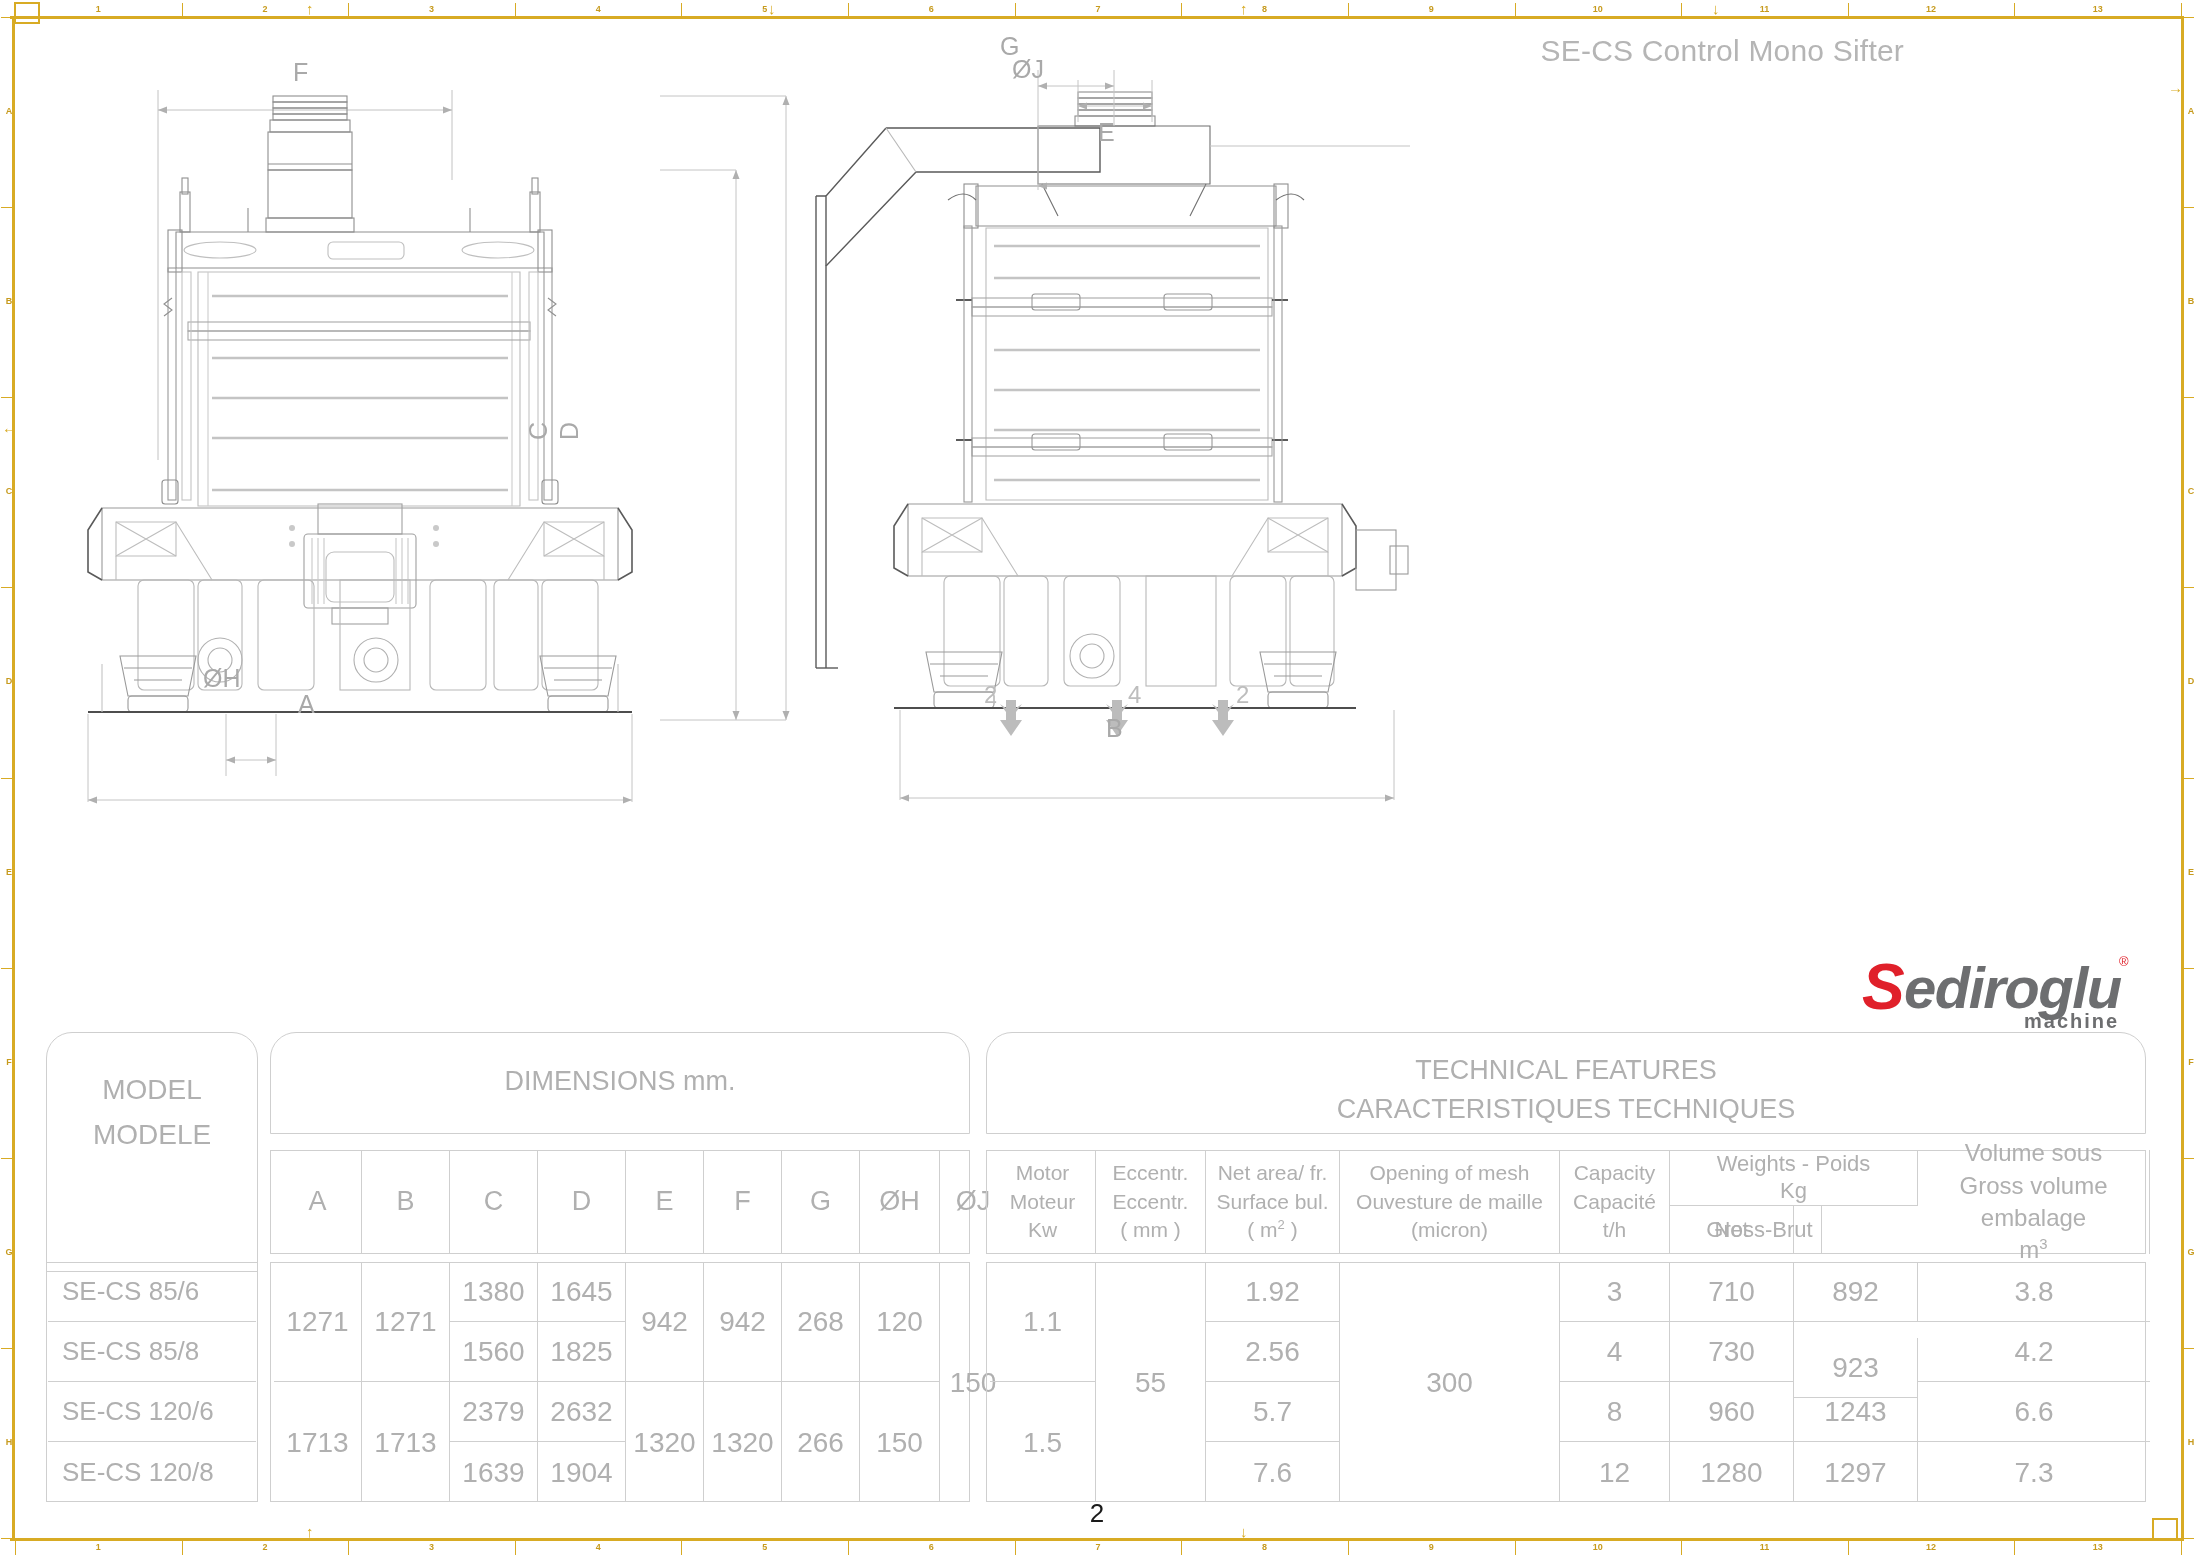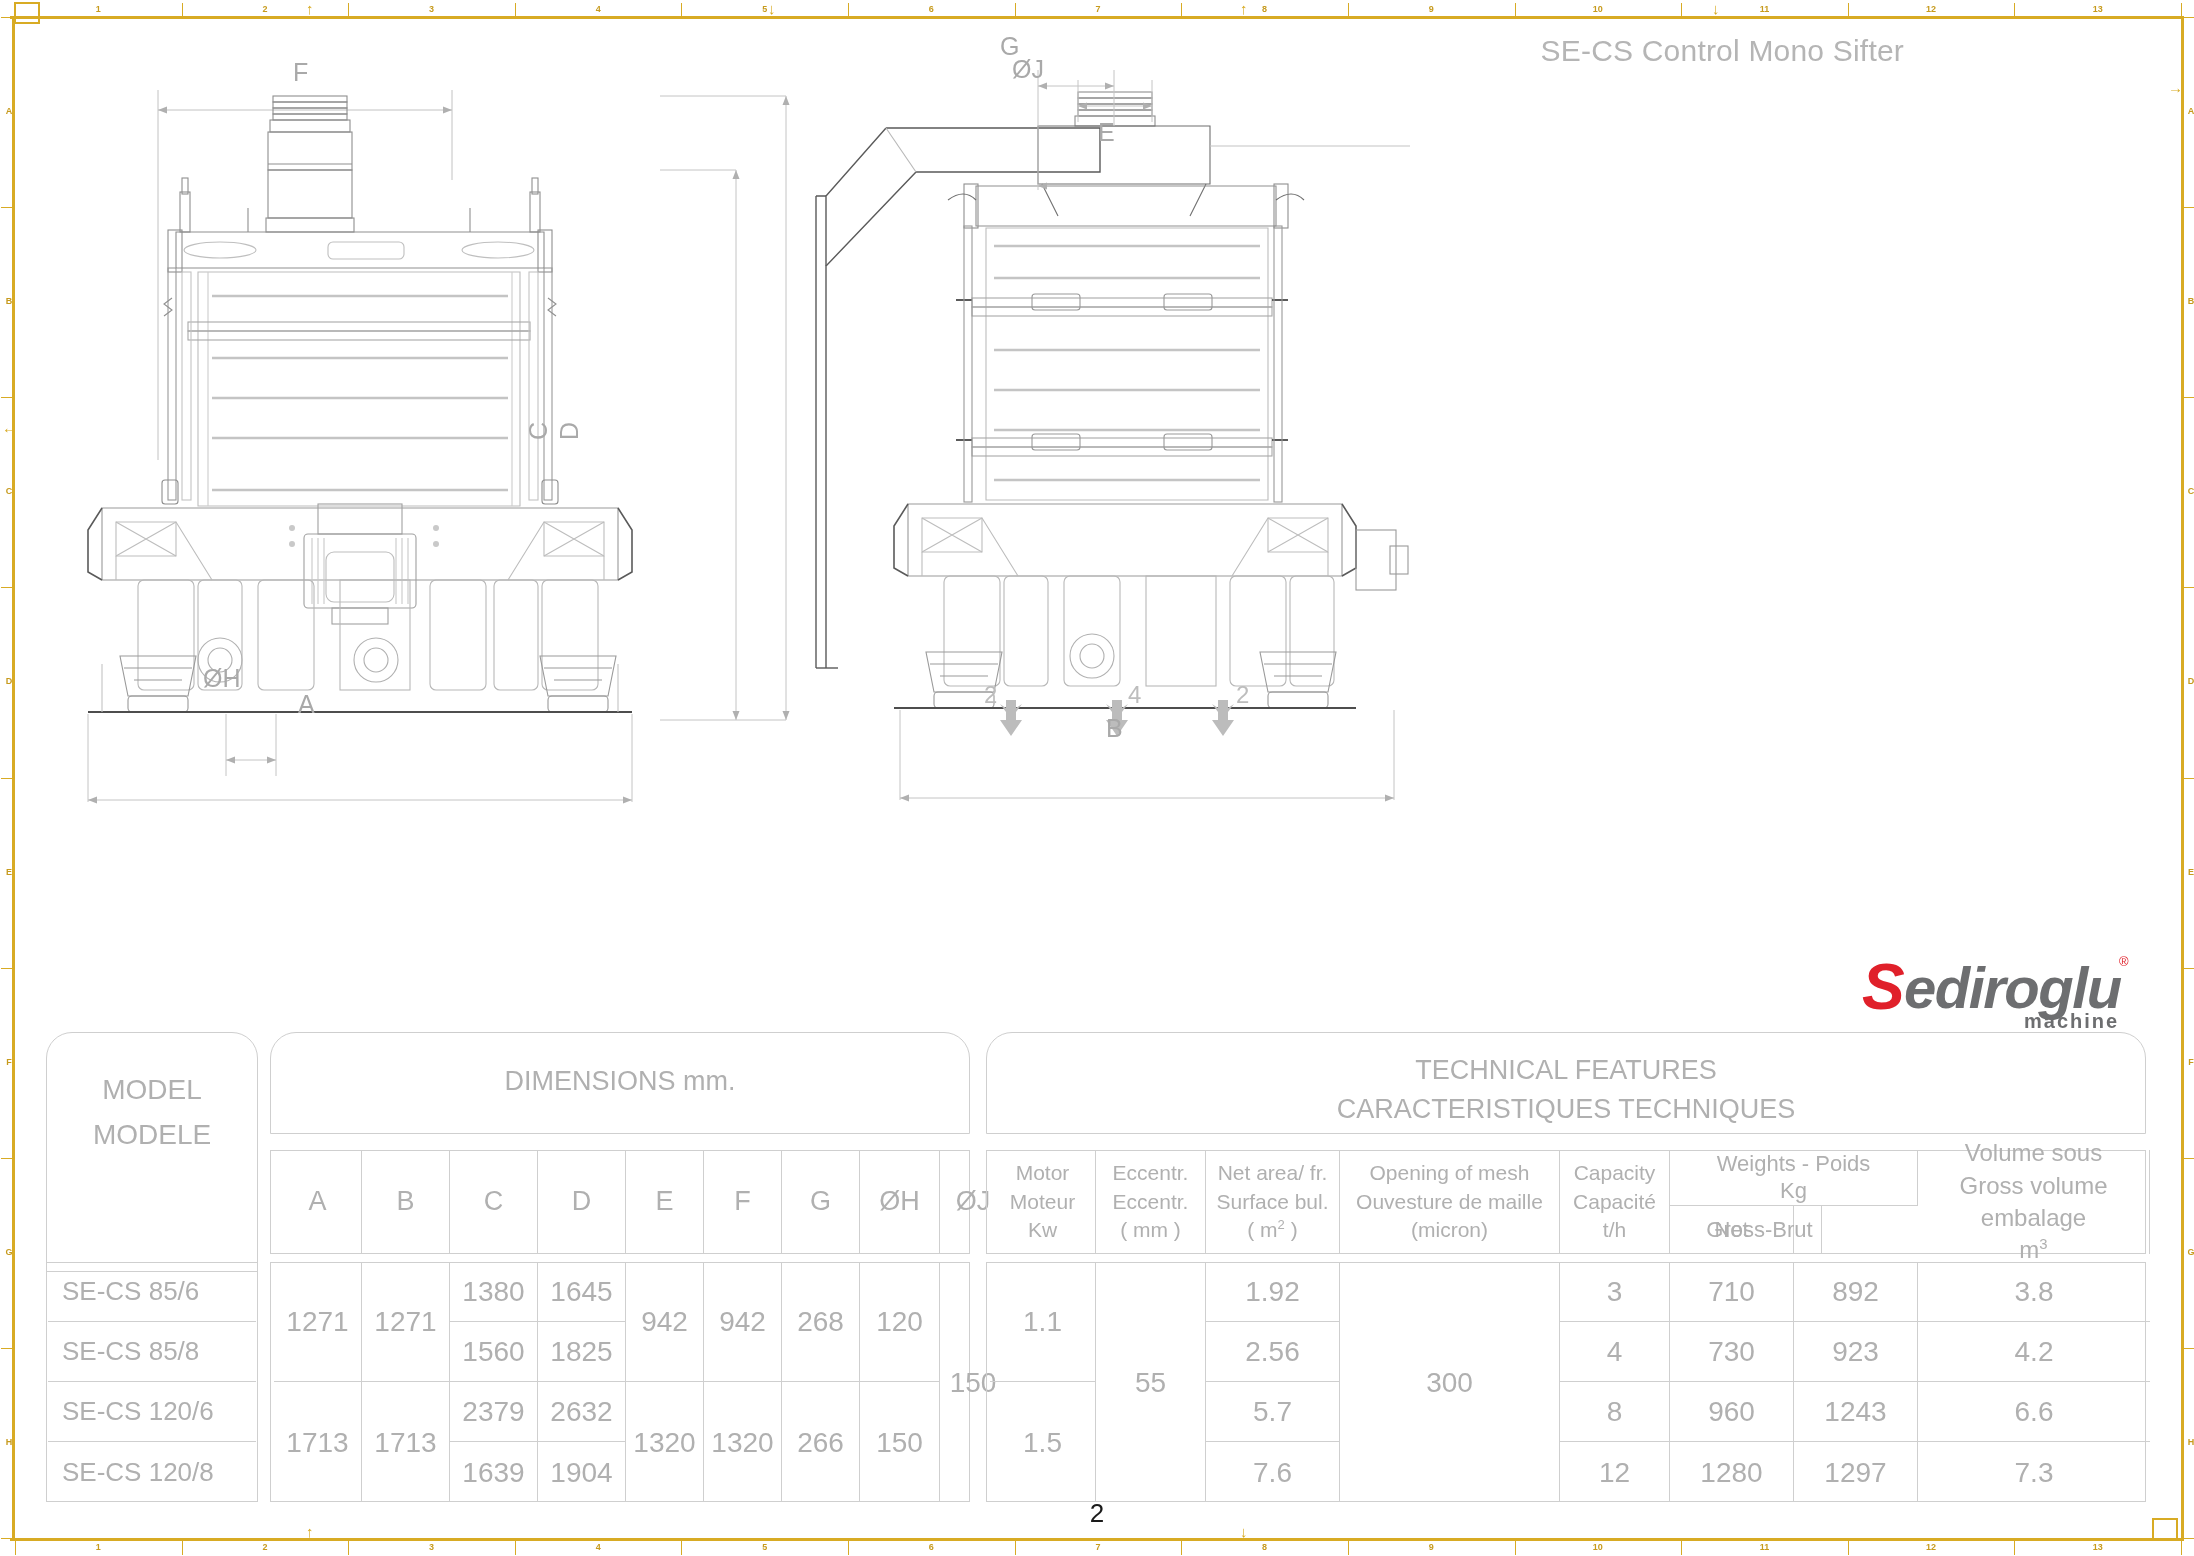--- a/index.html
+++ b/index.html
@@ -778,21 +778,21 @@
       </div>
       <div class="cell val" style="left: 1632px; top: 344px; width: 124px; height: 60px;">
         <div>960</div>
       </div>
       <div class="cell val" style="left: 1632px; top: 404px; width: 124px; height: 60px; border-bottom: none;">
         <div>1280</div>
       </div>
       <div class="cell val" style="left: 1756px; top: 224px; width: 124px; height: 60px;">
         <div>892</div>
       </div>
-      <div class="cell val" style="left: 1756px; top: 284px; width: 124px; height: 60px;">
+      <div class="cell val" style="left: 1756px; top: 300px; width: 124px; height: 60px;">
         <div>923</div>
       </div>
       <div class="cell val" style="left: 1756px; top: 344px; width: 124px; height: 60px;">
         <div>1243</div>
       </div>
       <div class="cell val" style="left: 1756px; top: 404px; width: 124px; height: 60px; border-bottom: none;">
         <div>1297</div>
       </div>
       <div class="cell val" style="left: 1880px; top: 224px; width: 232px; height: 60px; border-right: none;">
         <div>3.8</div>

